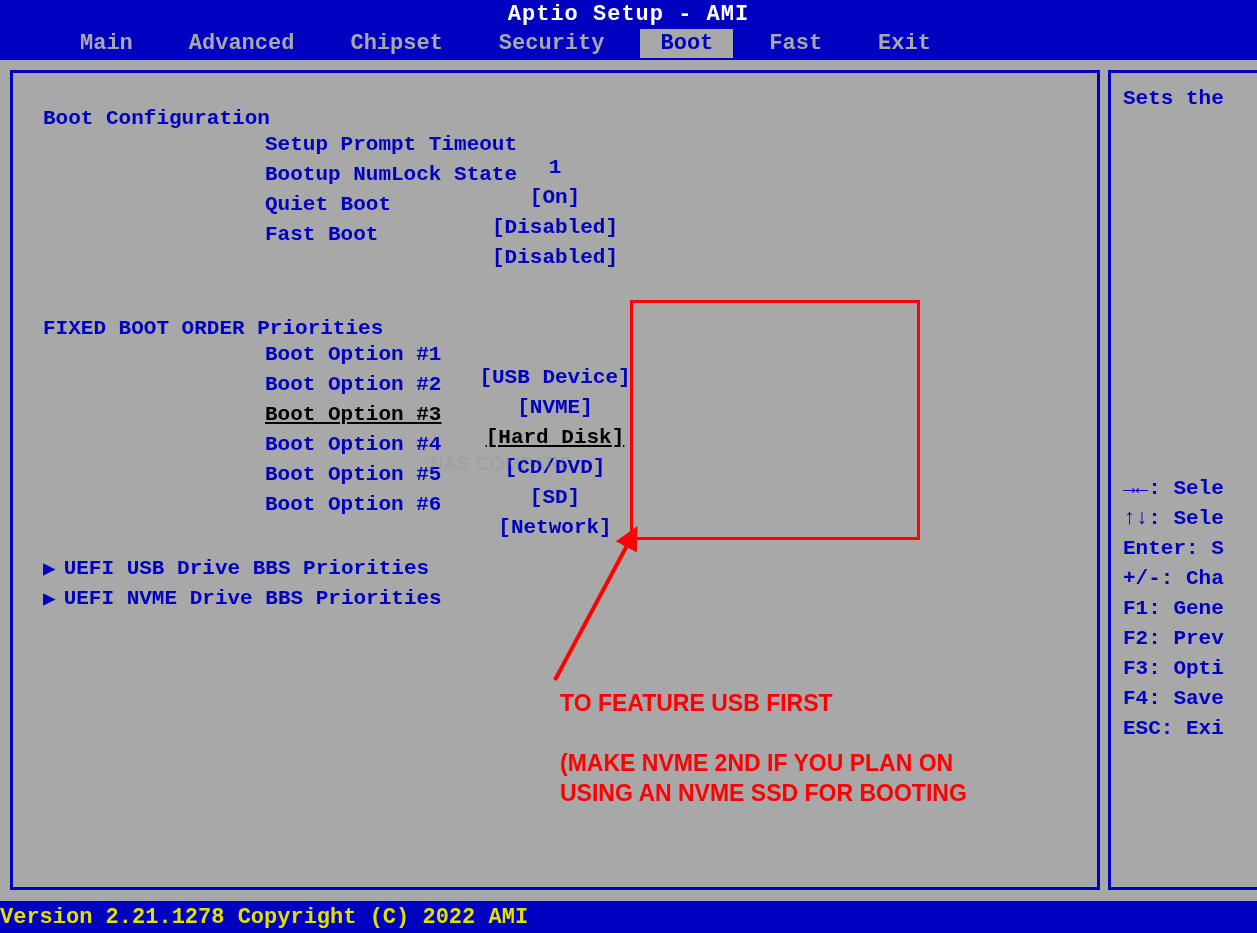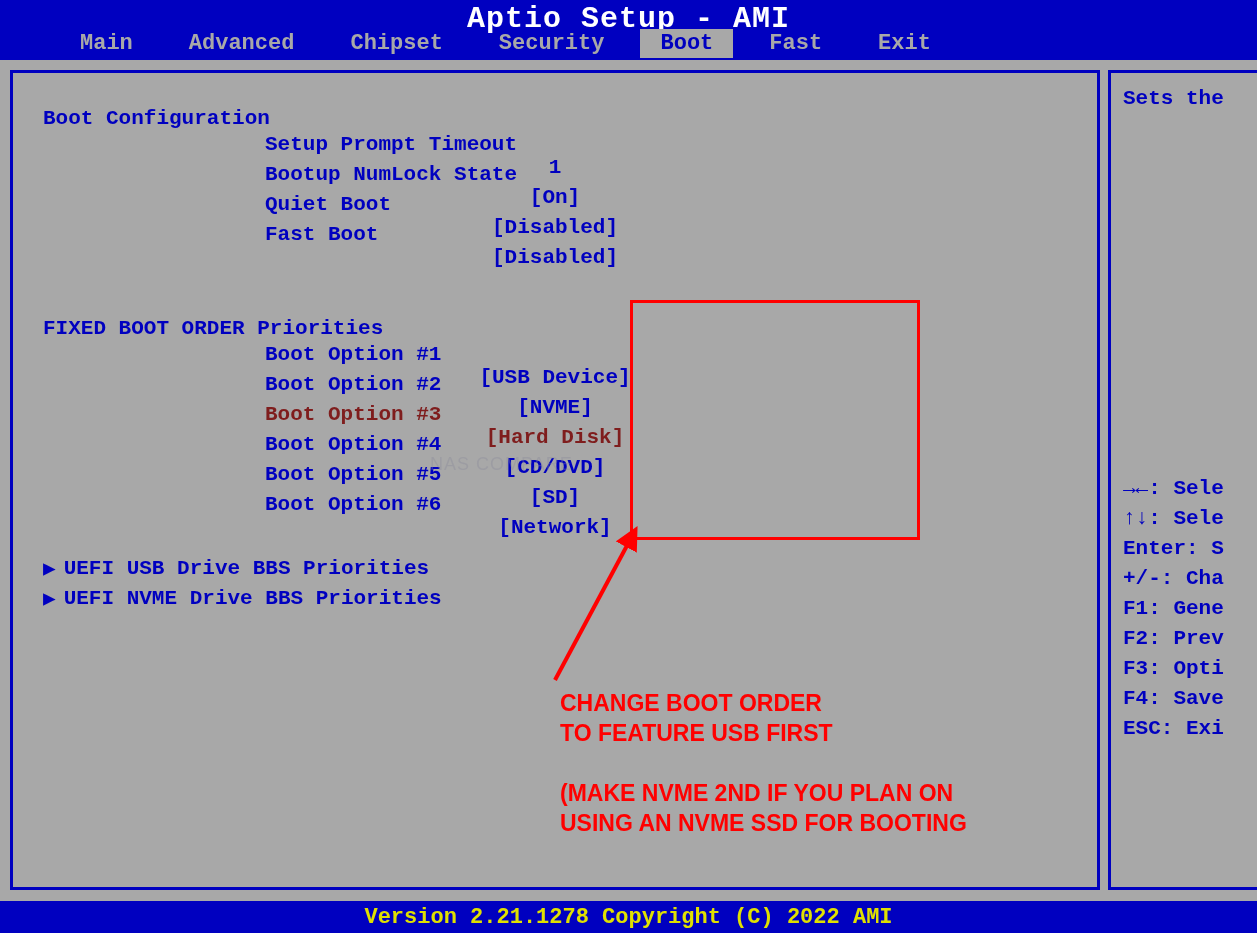--- a/index.html
+++ b/index.html
@@ -22,21 +22,21 @@
   .header-bar {
     background: #0000c0;
     height: 60px;
     width: 100%;
     color: #fff;
     position: relative;
   }
   .title {
     text-align: center;
     padding-top: 2px;
-    font-size: 30px;
+    font-size: 22px;
     letter-spacing: 1px;
   }
   .tabs {
     display: flex;
     padding-left: 60px;
     gap: 16px;
     font-size: 22px;
     position: absolute;
     bottom: 2px;
   }
@@ -84,40 +84,39 @@
     color: #0000c0;
   }
   .section-title {
     color: #0000c0;
     height: 30px;
     display: flex;
     align-items: center;
   }
   .spacer { height: 60px; }
   .highlighted .row-label,
-  .highlighted .row-value { color: #7f1d1d; }
+  .highlighted .row-value { color: #000000; text-decoration: underline; }
   .submenu {
     color: #0000c0;
     height: 30px;
     display: flex;
     align-items: center;
   }
   .submenu-arrow {
     color: #0000c0;
     margin-right: 8px;
   }
   .footer-bar {
     position: absolute;
     bottom: 0;
     left: 0;
     width: 100%;
     height: 32px;
     background: #0000c0;
     color: #e0e000;
-    text-align: center;
     font-size: 22px;
     padding-top: 4px;
   }
   .help-text {
     color: #0000c0;
     height: 30px;
   }
   .side-split {
     height: 390px;
   }
@@ -268,21 +267,20 @@
   <svg class="arrow-svg" width="180" height="180">
     <defs>
       <marker id="ah" markerWidth="10" markerHeight="10" refX="2" refY="3" orient="auto">
         <polygon points="0 0, 6 3, 0 6" fill="#ff0000"></polygon>
       </marker>
     </defs>
     <line x1="55" y1="160" x2="130" y2="20" stroke="#ff0000" stroke-width="4" marker-end="url(#ah)"></line>
   </svg>
 
   <div class="annotation">
-    <div>CHANGE BOOT ORDER</div>
     <div>TO FEATURE USB FIRST</div>
     <div style="height:30px"></div>
     <div>(MAKE NVME 2ND IF YOU PLAN ON</div>
     <div>USING AN NVME SSD FOR BOOTING</div>
   </div>
 
   <div class="watermark">NAS COMPARE</div>
 
 </div>
 

